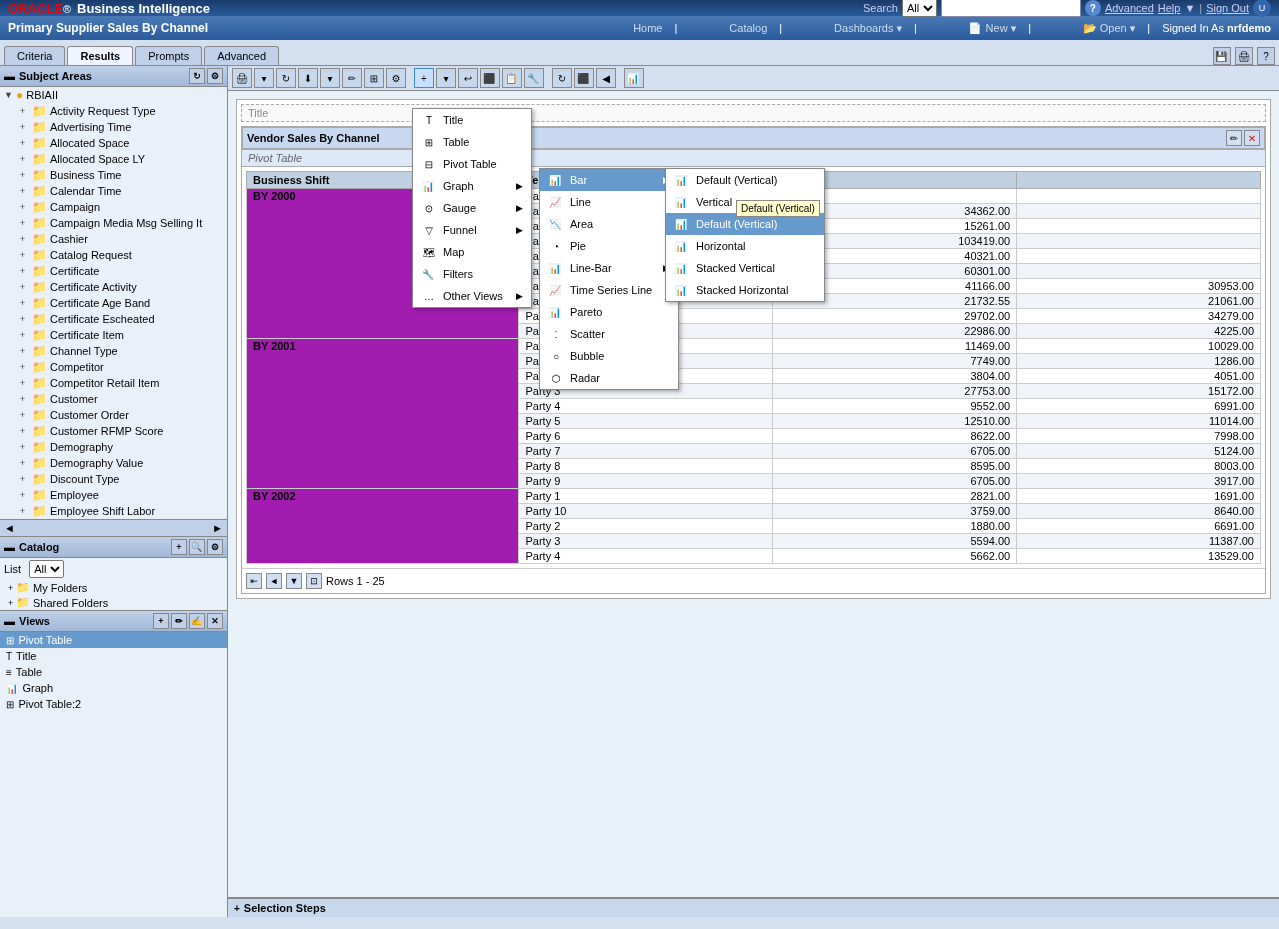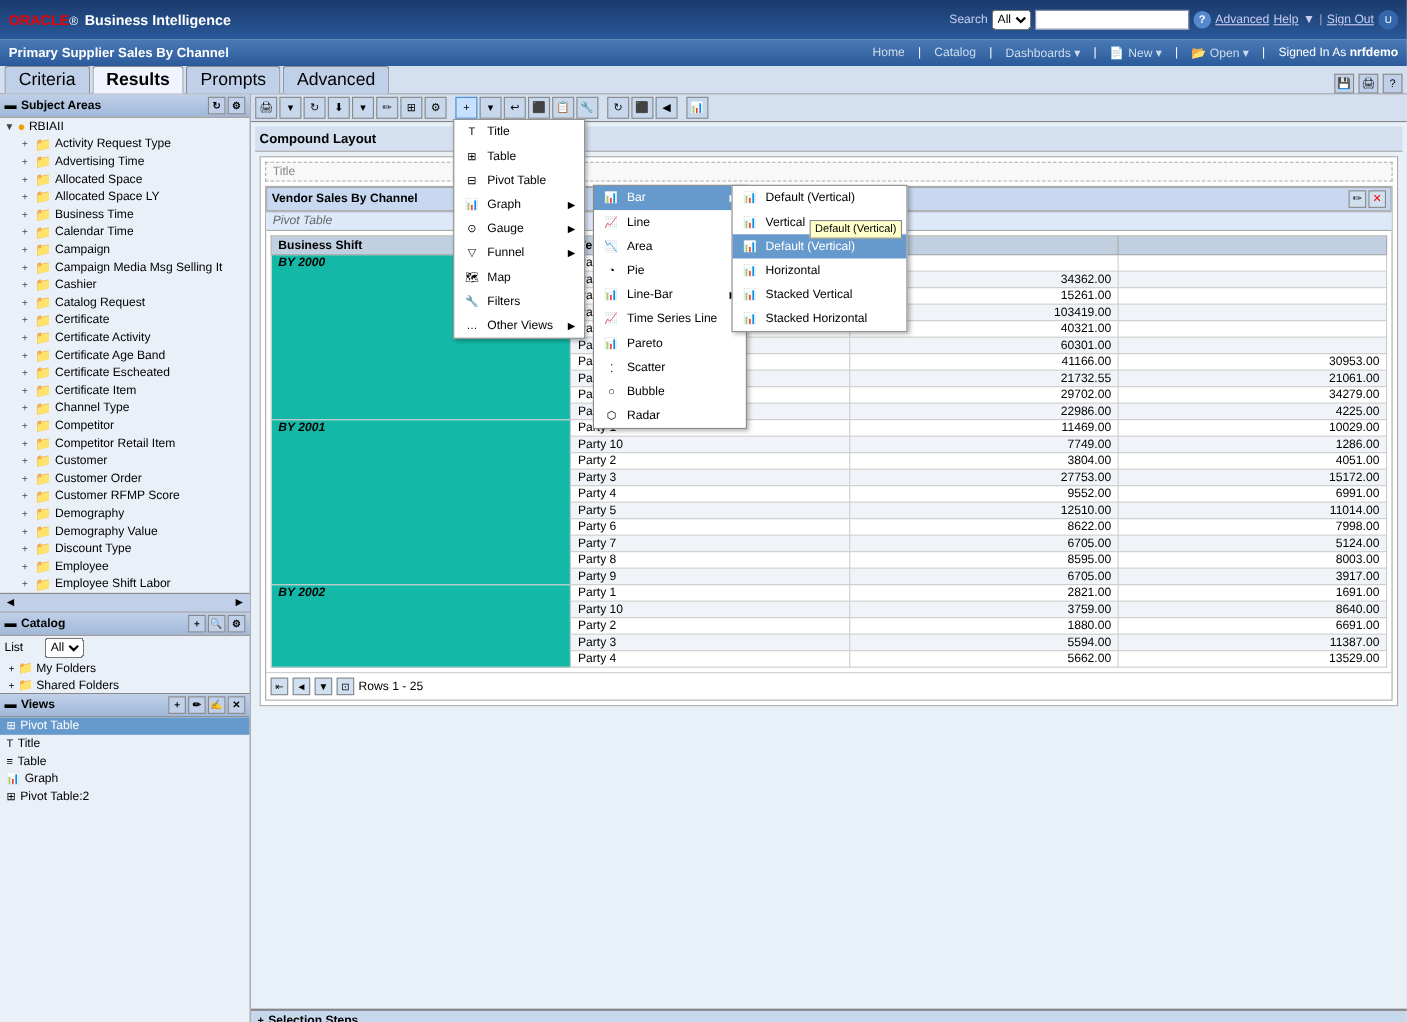--- a/index.html
+++ b/index.html
@@ -1,21 +1,21 @@
 <!DOCTYPE html>
 <html><head>
   <meta charset="utf-8">
   <style>
     * { box-sizing: border-box; margin: 0; padding: 0; font-family: Arial, sans-serif; font-size: 11px; }
     body { background: #d4e0f0; overflow: hidden; }
 
     
     .top-bar {
       background: linear-gradient(to bottom, #1a3a6b, #2a5a9b);
-      height: 36px;
+      height: 16px;
       display: flex;
       align-items: center;
       padding: 0 8px;
       color: white;
     }
     .oracle-logo {
       color: #e00;
       font-weight: bold;
       font-size: 13px;
       margin-right: 6px;
@@ -33,40 +33,40 @@
       background: linear-gradient(to bottom, #4a7ab5, #2a5a9b);
       height: 24px;
       display: flex;
       align-items: center;
       justify-content: space-between;
       padding: 0 8px;
       color: white;
     }
     .title-bar-left { font-size: 12px; font-weight: bold; }
     .title-bar-right { display: flex; gap: 12px; font-size: 11px; }
-    .title-bar-right a { color: #cde; text-decoration: none; }
+    .title-bar-right a { color: #cde; text-decoration: none; margin-left: 40px; }
 
     
     .tabs-bar {
       background: #d4e0f0;
       height: 26px;
       display: flex;
       align-items: flex-end;
       padding: 0 4px;
       border-bottom: 1px solid #888;
     }
     .tab {
       padding: 3px 12px;
       border: 1px solid #888;
       border-bottom: none;
       background: #c0d0e8;
       cursor: pointer;
       margin-right: 2px;
       border-radius: 3px 3px 0 0;
-      font-size: 16px;
+      font-size: 11px;
     }
     .tab.active { background: #f0f4ff; font-weight: bold; }
     .tab-icons { margin-left: auto; display: flex; gap: 4px; align-items: center; }
     .tab-icon-btn { width: 18px; height: 18px; background: #c0d0e8; border: 1px solid #888; display: flex; align-items: center; justify-content: center; cursor: pointer; font-size: 10px; }
 
     
     .main-layout { display: flex; height: calc(929px - 78px); }
 
     
     .left-panel { width: 228px; display: flex; flex-direction: column; border-right: 1px solid #888; background: #eaf0f8; flex-shrink: 0; }
@@ -91,21 +91,21 @@
     .sa-item { display: flex; align-items: center; padding: 1px 4px; cursor: pointer; }
     .sa-expand { width: 12px; font-size: 9px; color: #444; }
     .folder-icon { color: #f0a000; font-size: 12px; margin-right: 3px; }
     .sa-label { font-size: 11px; }
 
     
     .scroll-arrows { display: flex; justify-content: space-between; padding: 2px 4px; background: #c0d0e8; border-top: 1px solid #888; }
 
     
     .catalog-panel { border-top: 1px solid #888; }
-    .catalog-list-row { display: flex; align-items: center; padding: 2px 4px; gap: 20px; }
+    .catalog-list-row { display: flex; align-items: center; padding: 2px 4px; gap: 8px; }
     .catalog-select { font-size: 11px; height: 18px; }
     .catalog-items { overflow-y: auto; }
     .catalog-item { display: flex; align-items: center; padding: 1px 8px; cursor: pointer; }
 
     
     .views-panel { border-top: 1px solid #888; }
     .views-list { overflow-y: auto; }
     .view-item { display: flex; align-items: center; padding: 2px 6px; cursor: pointer; gap: 4px; }
     .view-item.selected { background: #6699cc; color: white; }
 
@@ -122,21 +122,21 @@
     .compound-label { font-weight: bold; font-size: 12px; padding: 4px; background: #d4e0f0; border-bottom: 1px solid #aaa; }
 
     
     .report-content { background: white; border: 1px solid #aaa; margin: 4px; }
 
     
     .data-table { border-collapse: collapse; width: 100%; font-size: 11px; }
     .data-table th { background: #c0d0e0; border: 1px solid #aaa; padding: 2px 6px; text-align: left; font-weight: bold; }
     .data-table td { border: 1px solid #ccc; padding: 1px 6px; }
     .data-table tr:nth-child(even) { background: #f0f4f8; }
-    .data-table .year-cell { background: #14b8a6; font-weight: bold; vertical-align: top; font-style: italic; }
+    .data-table .year-cell { background: #a21caf; font-weight: bold; vertical-align: top; }
     .data-table .num-cell { text-align: right; }
 
     
     .pagination { display: flex; align-items: center; gap: 4px; padding: 4px; border-top: 1px solid #ccc; }
     .page-btn { width: 16px; height: 16px; background: #d0e0f0; border: 1px solid #888; display: flex; align-items: center; justify-content: center; cursor: pointer; font-size: 9px; }
 
     .briefing-link { color: #0044cc; text-decoration: underline; cursor: pointer; padding: 4px 8px; font-size: 11px; }
 
     
     .selection-steps { background: #c8d8ec; border-top: 2px solid #888; padding: 3px 6px; font-weight: bold; font-size: 11px; display: flex; align-items: center; gap: 4px; }
@@ -526,21 +526,20 @@
       <div class="tb-btn">🔧</div>
       <div class="tb-sep"></div>
       <div class="tb-btn">↻</div>
       <div class="tb-btn">⬛</div>
       <div class="tb-btn">◀</div>
       <div class="tb-sep"></div>
       <div class="tb-btn">📊</div>
     </div>
 
     <div class="compound-area">
-      <div class="compound-label">Compound Layout</div>
 
       <div class="report-content">
 
         <div style="border:1px dashed #aaa; margin:4px; padding:2px 6px; display:flex; align-items:center; justify-content:space-between; background:#f8f8f8;">
           <span style="color:#888;">Title</span>
         </div>
 
         <div style="border:1px solid #aaa; margin:4px;">
           <div class="pivot-header">
             <span style="font-weight:bold; font-size:11px;">Vendor Sales By Channel</span>

